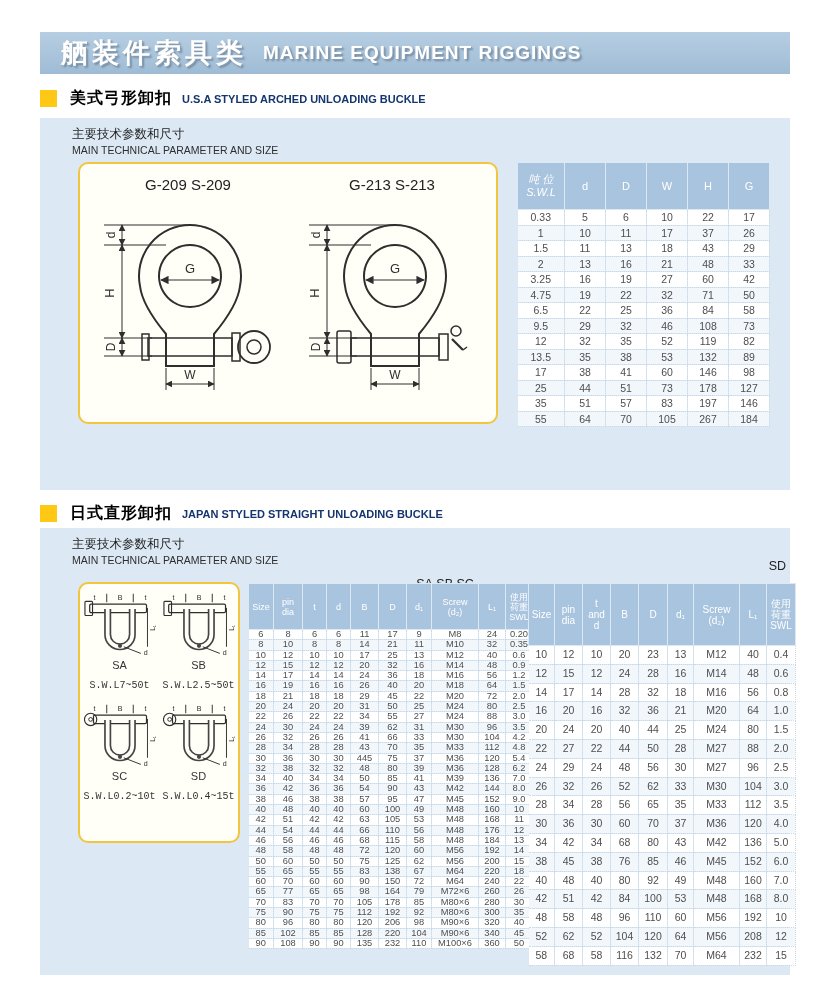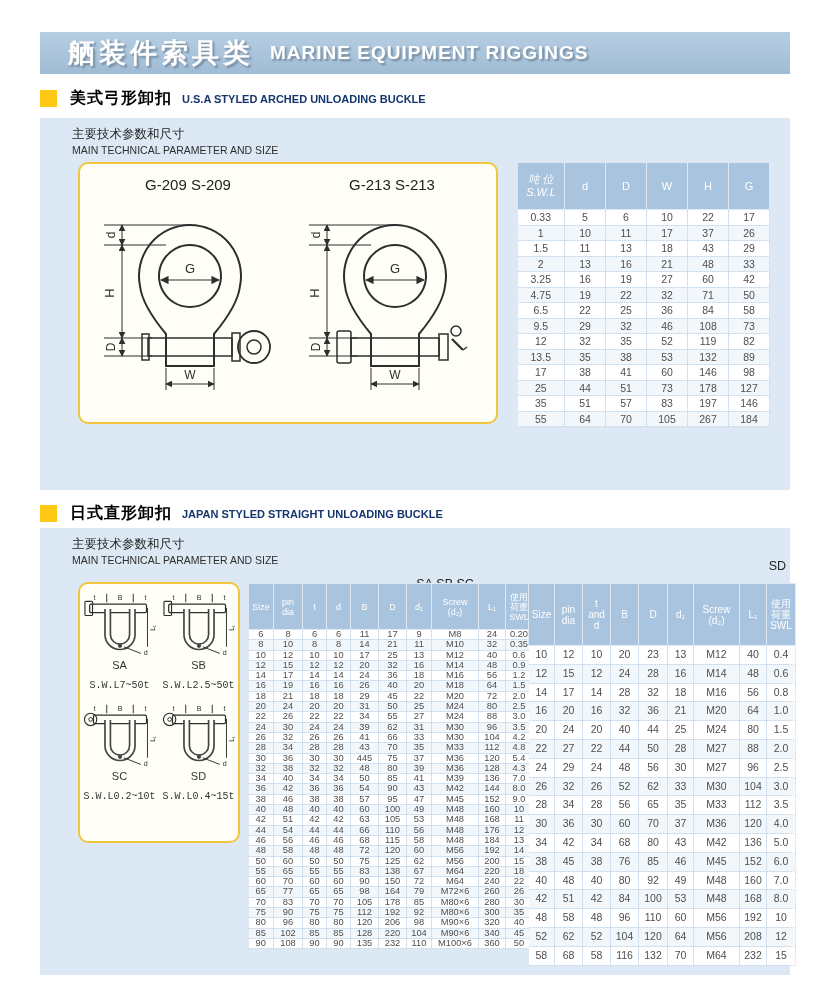--- a/index.html
+++ b/index.html
@@ -4,21 +4,21 @@
 <style>
   html,body{margin:0;padding:0;}
   body{
     width:830px;height:1000px;position:relative;background:#ffffff;
     font-family:"Liberation Sans",sans-serif;overflow:hidden;
   }
   
   .banner{
     position:absolute;left:40px;top:32px;width:750px;height:42px;
     background:linear-gradient(180deg,#b6cee2,#9fbcd5);
-    display:flex;align-items:center;padding-left:28px;box-sizing:border-box;gap:16px;
+    display:flex;align-items:center;padding-left:21px;box-sizing:border-box;gap:16px;
   }
   .banner-zh{
     font-size:27px;font-weight:bold;color:#fff;letter-spacing:4px;
     text-shadow:1px 1px 0 #8a9fb3,2px 2px 2px rgba(70,90,110,.55);
   }
   .banner-en{
     font-size:19px;font-weight:bold;color:#fff;letter-spacing:1px;
     text-shadow:1px 1px 0 #8a9fb3,2px 2px 2px rgba(70,90,110,.55);
   }
   
@@ -600,21 +600,21 @@
         <tr>
           <td>32</td>
           <td>38</td>
           <td>32</td>
           <td>32</td>
           <td>48</td>
           <td>80</td>
           <td>39</td>
           <td>M36</td>
           <td>128</td>
-          <td>4.3</td>
+          <td>6.2</td>
         </tr>
         <tr>
           <td>34</td>
           <td>40</td>
           <td>34</td>
           <td>34</td>
           <td>50</td>
           <td>85</td>
           <td>41</td>
           <td>M39</td>

